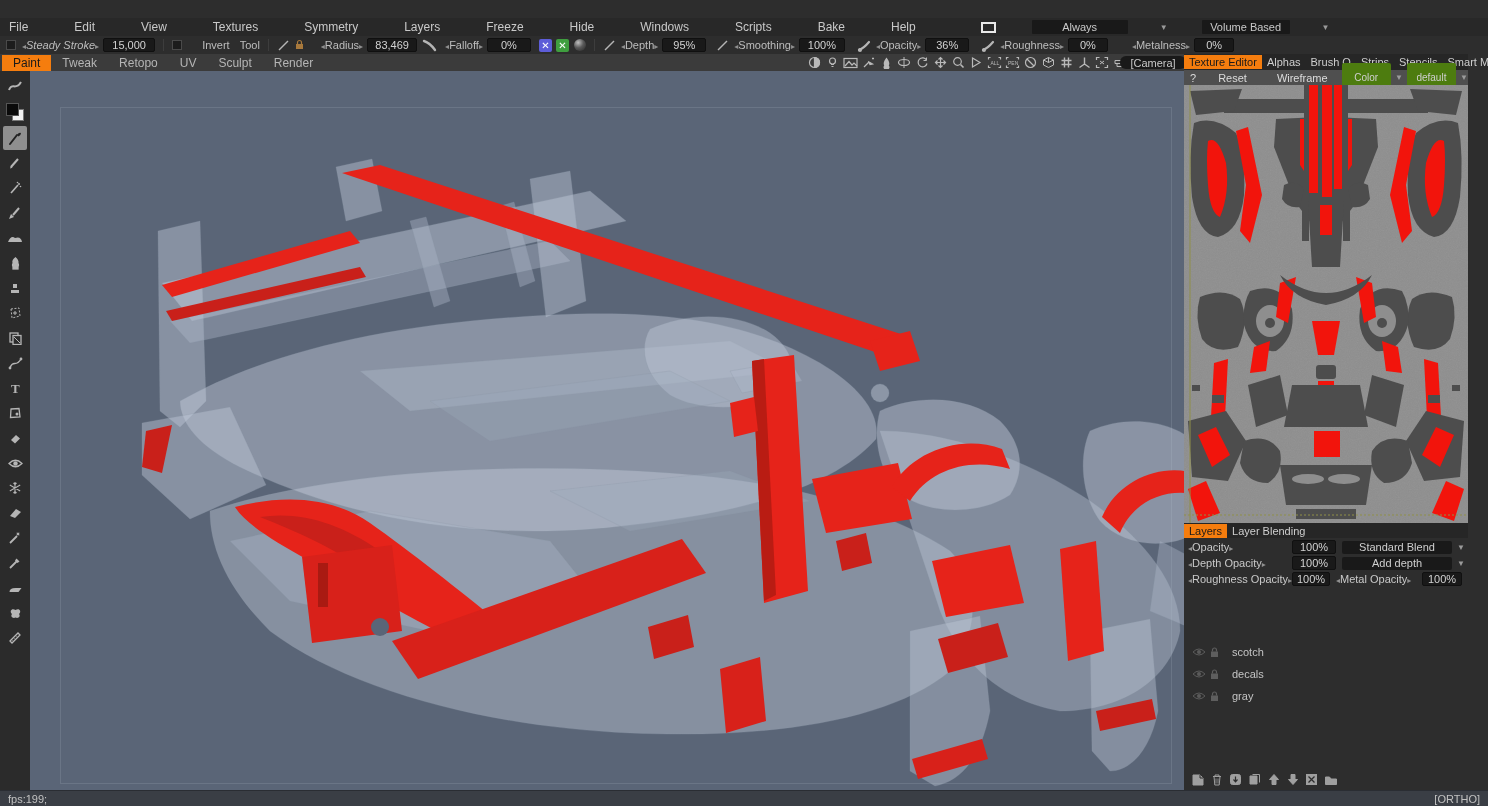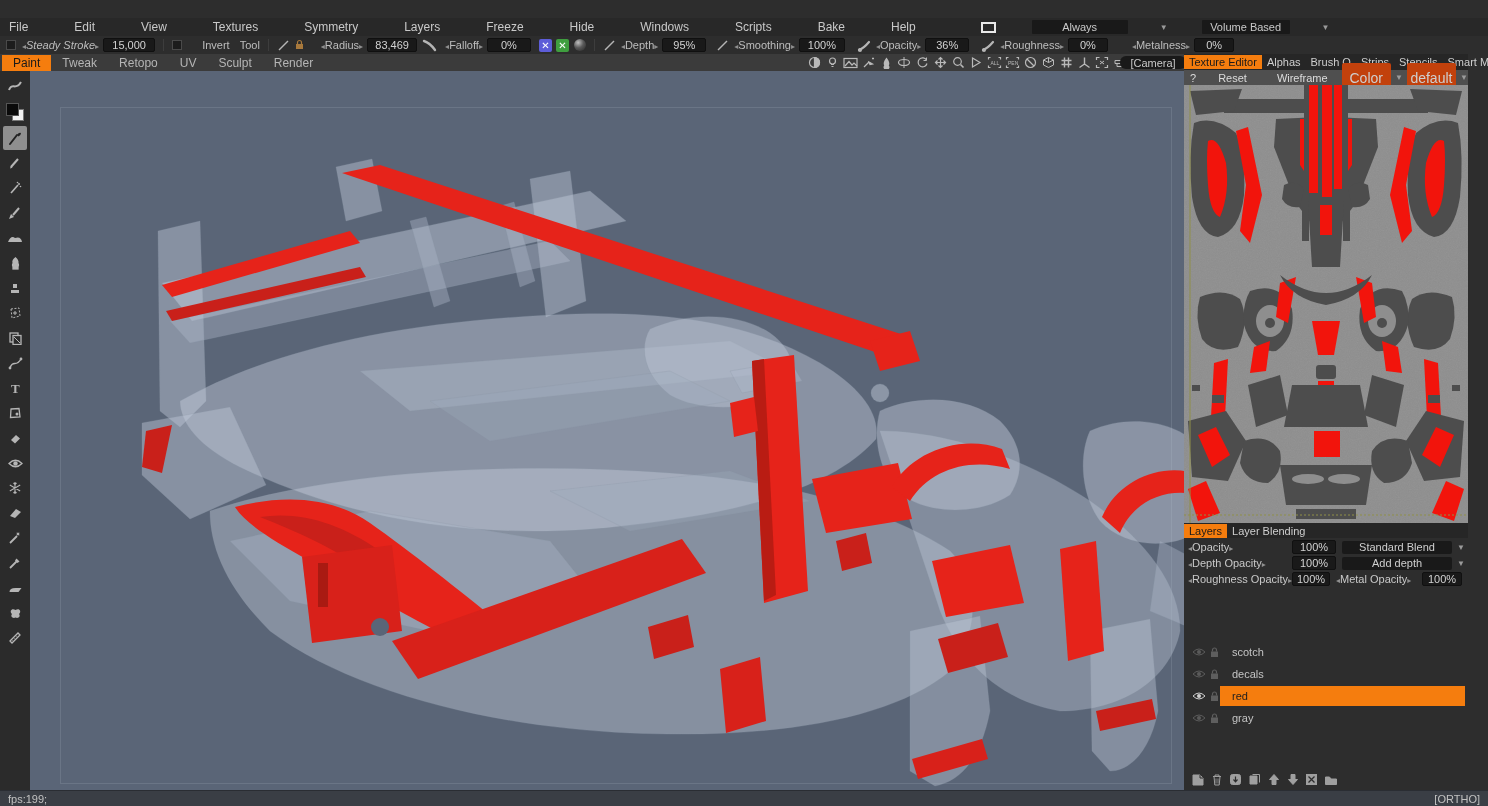--- a/index.html
+++ b/index.html
@@ -75,21 +75,21 @@
   .vp-rect { position:absolute; left:30px; top:36px; width:1112px; height:677px; border:1px solid rgba(220,228,240,0.13); }
 
   
   .rightpanel { position:absolute; left:1140px; top:54px; width:284px; height:736px; background:#2d2d2d;margin-left:44px; }
   .rp-tabs { position:absolute; left:0; top:0; width:284px; height:16px; background:#262626;
     display:flex; align-items:center; font-size:11px; color:#cfcfcf; }
   .rp-tab { padding:1px 5px; white-space:nowrap; }
   .rp-tab.active { background:#f57d0e; color:#1a1a1a; }
   .te-toolbar { position:absolute; left:0; top:16px; width:284px; height:15px; background:#4f4f4f;
     display:flex; align-items:center; font-size:11px; color:#dcdcdc; }
-  .te-dd { background:#c2410c; height:29px; border-radius:2px; color:#cfcfcf; font-size:14px;
+  .te-dd { background:#4d7c0f; height:29px; border-radius:2px; color:#cfcfcf; font-size:10px;
     display:flex; align-items:center; justify-content:center; }
   .uvcanvas { position:absolute; left:0; top:31px; width:284px; height:438px; background:#8e8e8e; }
 
   
   .ly-tabs { position:absolute; left:0; top:469px; width:284px; height:15px; background:#262626;
     display:flex; align-items:center; font-size:11px; color:#cfcfcf; }
   .ly-row { position:absolute; width:284px; height:16px; display:flex; align-items:center;
     font-size:11px; color:#c9c9c9; }
   .blendfield { background:#191919; height:13px; border-radius:2px; color:#cfcfcf;
     display:flex; align-items:center; justify-content:center; }
@@ -640,32 +640,20 @@
         <svg class="eye" width="14" height="10" viewBox="0 0 14 10">
             <path d="M1,5 Q7,-1 13,5 Q7,11 1,5 Z" fill="none" stroke="#d0d0d0"></path>
             <circle cx="7" cy="5" r="2" fill="#d0d0d0"></circle>
           </svg>
         <svg class="lock" width="10" height="11" viewBox="0 0 10 11">
             <rect x="1.5" y="4.5" width="7" height="5.5" fill="#9a9a9a"></rect>
             <path d="M3,4.5 V3 a2,2 0 0 1 4,0 V4.5" fill="none" stroke="#9a9a9a" stroke-width="1.2"></path>
           </svg>
         <span class="layer-name">decals</span>
       </div>
-      <div class="layer-row selected">
-        <div class="selbar"></div>
-        <svg class="eye on" width="14" height="10" viewBox="0 0 14 10" style="position:relative;z-index:2;">
-            <path d="M1,5 Q7,-1 13,5 Q7,11 1,5 Z" fill="none" stroke="#d0d0d0"></path>
-            <circle cx="7" cy="5" r="2" fill="#d0d0d0"></circle>
-          </svg>
-        <svg class="lock" width="10" height="11" viewBox="0 0 10 11" style="position:relative;z-index:2;">
-            <rect x="1.5" y="4.5" width="7" height="5.5" fill="#9a9a9a"></rect>
-            <path d="M3,4.5 V3 a2,2 0 0 1 4,0 V4.5" fill="none" stroke="#9a9a9a" stroke-width="1.2"></path>
-          </svg>
-        <span class="layer-name">red</span>
-      </div>
       <div class="layer-row">
         <svg class="eye" width="14" height="10" viewBox="0 0 14 10">
             <path d="M1,5 Q7,-1 13,5 Q7,11 1,5 Z" fill="none" stroke="#d0d0d0"></path>
             <circle cx="7" cy="5" r="2" fill="#d0d0d0"></circle>
           </svg>
         <svg class="lock" width="10" height="11" viewBox="0 0 10 11">
             <rect x="1.5" y="4.5" width="7" height="5.5" fill="#9a9a9a"></rect>
             <path d="M3,4.5 V3 a2,2 0 0 1 4,0 V4.5" fill="none" stroke="#9a9a9a" stroke-width="1.2"></path>
           </svg>
         <span class="layer-name">gray</span>

